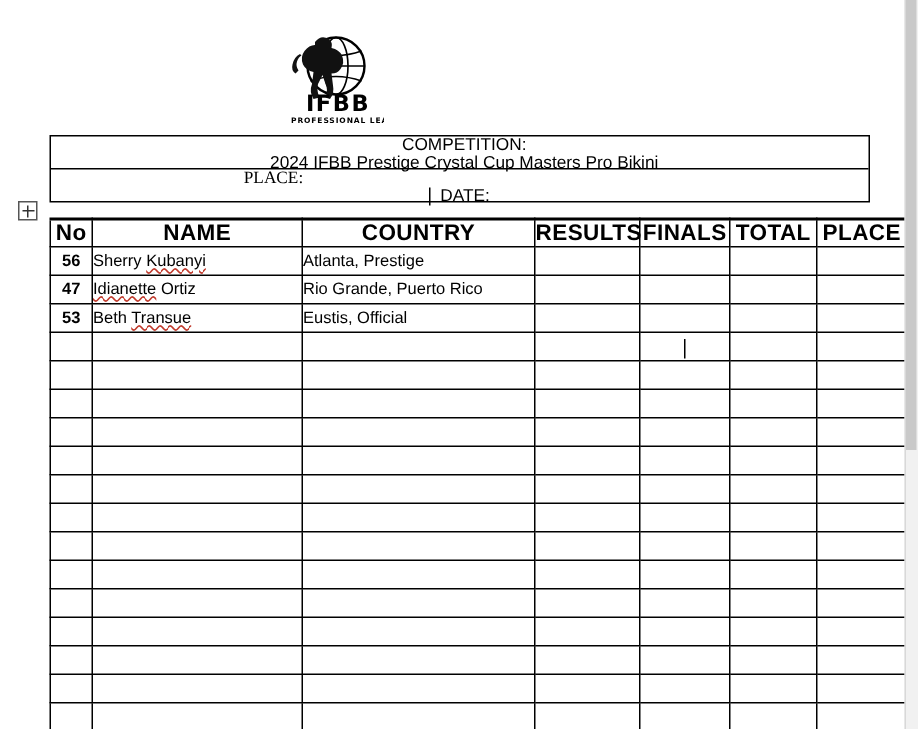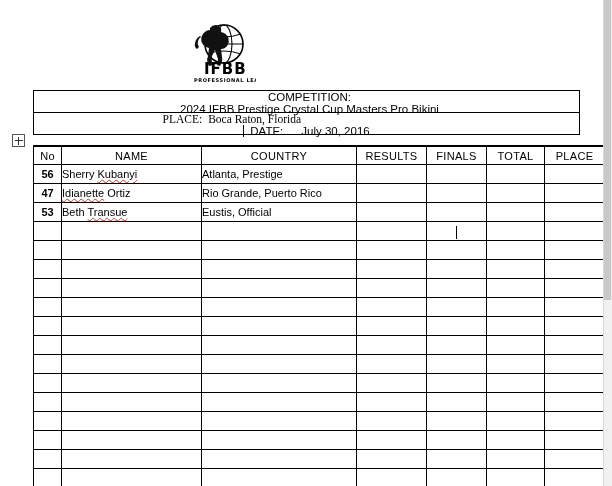--- a/index.html
+++ b/index.html
@@ -127,22 +127,22 @@
   }
   table.results th, table.results td {
     border: 1px solid #000;
     height: 18px;
     font-size: 11px;
     color: #000;
     padding: 0;
   }
   table.results thead th {
     background: #ffffff;
-    font-weight: normal;
-    font-size: 11px;
+    font-weight: bold;
+    font-size: 15px;
     letter-spacing: 0.3px;
     text-align: center;
     height: 17px;
   }
   thead tr { border-top: 2px solid #000; }
   .col-no { width: 28px; }
   .col-name { width: 140px; }
   .col-country { width: 155px; }
   .col-judging { width: 70px; }
   .col-finals { width: 60px; }
@@ -222,25 +222,23 @@
   </div>
 
   <div class="info-box">
     <div class="info-row first">
       <span class="info-cell label">COMPETITION:</span>
       <span class="info-cell value">2024 IFBB Prestige Crystal Cup Masters   Pro Bikini</span>
     </div>
     <div class="info-row">
       <span class="info-col-left">
         <span class="info-cell label">PLACE:</span>
-        <span class="info-cell value">Boca Raton, Florida</span>
       </span>
       <span class="info-col-right">
         <span class="info-cell label">DATE:</span>
-        <span class="info-cell value" style="padding-left:18px">July 30, 2016</span>
       </span>
     </div>
   </div>
 
   <div class="move-handle"></div>
 
   <div class="table-wrap">
     <table class="results">
       <colgroup>
         <col class="col-no">

